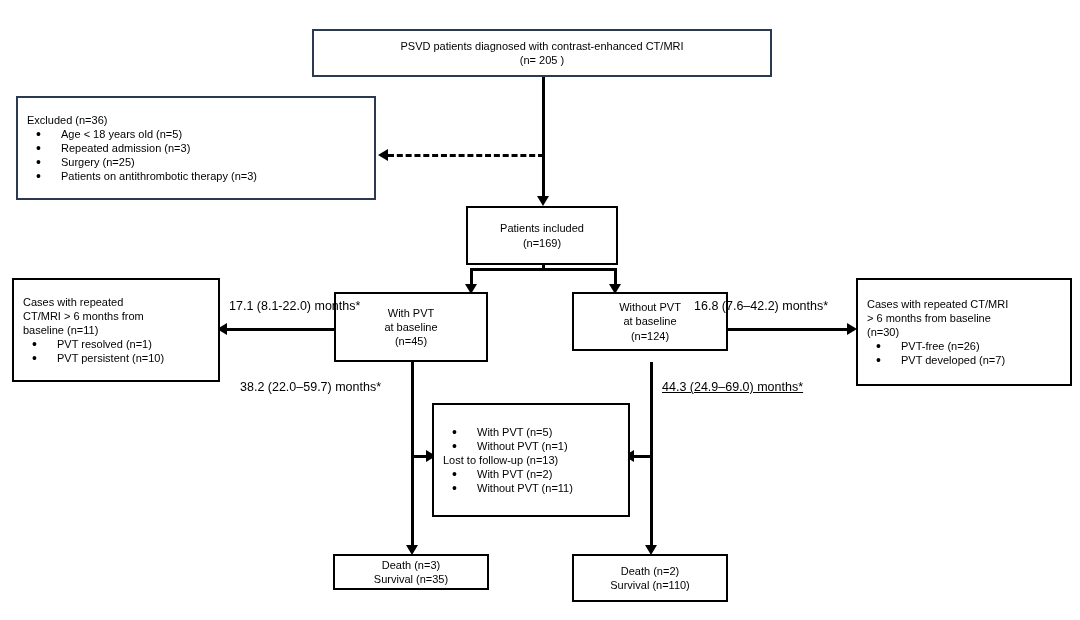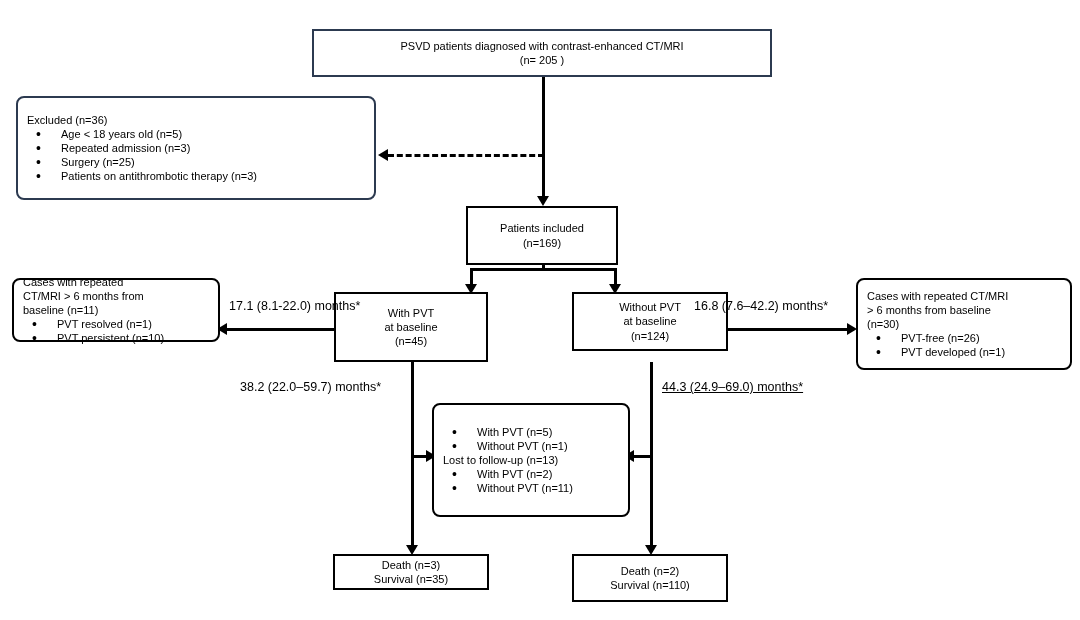--- a/index.html
+++ b/index.html
@@ -22,21 +22,21 @@
     border:2px solid #000000;
     display:flex;
     flex-direction:column;
     justify-content:center;
     font-size:11px;
     line-height:1.28;
     z-index:3;
   }
   .box.navy{ border-color:#2c3a50; }
   .box.center{ align-items:center; text-align:center; }
-  .box.left{ align-items:flex-start; text-align:left; padding-left:9px; padding-right:6px;border-radius:8px; }
+  .box.left{ align-items:flex-start; text-align:left; padding-left:9px; padding-right:6px; }
   .box .ln{ white-space:nowrap; }
   .bullets{ margin:0; padding:0; list-style:none; }
   .bullets li{
     position:relative;
     padding-left:34px;
     white-space:nowrap;
   }
   .bullets li:before{
     content:"\2022";
     position:absolute;
@@ -151,37 +151,37 @@
     <div class="ln">at baseline</div>
     <div class="ln">(n=45)</div>
   </div>
 
   <div class="box center" style="left:572px;top:292px;width:156px;height:59px;">
     <div class="ln">Without PVT</div>
     <div class="ln">at baseline</div>
     <div class="ln">(n=124)</div>
   </div>
 
-  <div class="box left" style="left:12px;top:278px;width:208px;height:64px;">
+  <div class="box left" style="left:12px;top:278px;width:208px;height:104px;">
     <div class="ln">Cases with repeated</div>
     <div class="ln">CT/MRI &gt; 6 months from</div>
     <div class="ln">baseline (n=11)</div>
     <ul class="bullets">
       <li>PVT resolved (n=1)</li>
       <li>PVT persistent (n=10)</li>
     </ul>
   </div>
 
-  <div class="box left" style="left:856px;top:278px;width:216px;height:92px;">
+  <div class="box left" style="left:856px;top:278px;width:216px;height:108px;">
     <div class="ln">Cases with repeated CT/MRI</div>
     <div class="ln">&gt; 6 months from baseline</div>
     <div class="ln">(n=30)</div>
     <ul class="bullets">
       <li>PVT-free (n=26)</li>
-      <li>PVT developed (n=1)</li>
+      <li>PVT developed (n=7)</li>
     </ul>
   </div>
 
   <div class="box left" style="left:432px;top:403px;width:198px;height:114px;">
     <ul class="bullets">
       <li>With PVT (n=5)</li>
       <li>Without PVT (n=1)</li>
     </ul>
     <div class="ln">Lost to follow-up (n=13)</div>
     <ul class="bullets">

